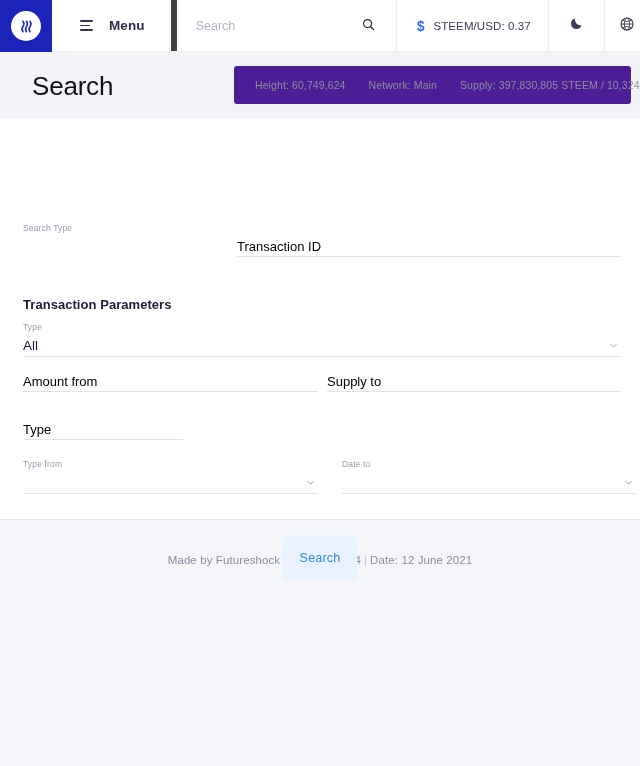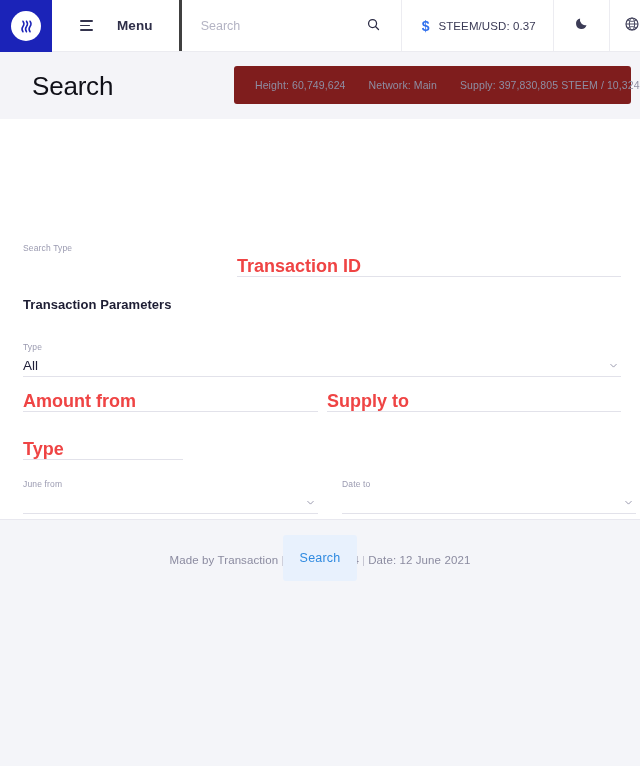--- a/index.html
+++ b/index.html
@@ -43,23 +43,23 @@
     border-radius: 50%;
     background: #ffffff;
     display: flex;
     align-items: center;
     justify-content: center;
   }
 
   .nav-menu {
     display: flex;
     align-items: center;
-    gap: 24px;
+    gap: 16px;
     padding: 0 26px 0 28px;
-    border-right: 3px solid #404040;
+    border-right: 6px solid #404040;
   }
   .hamburger {
     display: flex;
     flex-direction: column;
     gap: 3px;
     width: 13px;
   }
   .hamburger span {
     display: block;
     height: 1.6px;
@@ -147,21 +147,21 @@
     font-weight: 400;
     letter-spacing: -.2px;
     line-height: 1;
   }
   .stats-pill {
     position: absolute;
     left: 234px;
     right: 9px;
     top: 14px;
     height: 38px;
-    background: #7f1d1d;
+    background: #4c1d95;
     border-radius: 3px;
     display: flex;
     align-items: center;
     gap: 23px;
     padding: 0 21px;
   }
   .stat {
     font-size: 10.5px;
     color: #8e8ea3;
     white-space: nowrap;
@@ -172,21 +172,20 @@
   .content {
     background: #ffffff;
     padding: 0 9px;
     height: 400px;
     position: relative;
   }
 
   .field {
     position: relative;
     padding-bottom: 0;
-    margin-top: 20px;
   }
 
   .field-label {
     font-size: 8.5px;
     color: #9a9ab0;
     letter-spacing: .15px;
     line-height: 1;
     margin-bottom: 4px;
     display: block;
   }
@@ -198,24 +197,23 @@
     display: flex;
     align-items: center;
   }
 
   .ctl-value {
     font-size: 13.5px;
     color: #20203a;
     line-height: 1;
   }
   .ctl-placeholder {
-    font-size: 18px;
-    color: #ef4444;
+    font-size: 13px;
+    color: #000000;
     line-height: 1;
-    font-weight: bold;
   }
 
   .chev {
     position: absolute;
     right: 2px;
     top: 50%;
     transform: translateY(-50%);
     pointer-events: none;
   }
 
@@ -394,21 +392,21 @@
       </div>
     </div>
 
     <div class="field type-free">
       <div class="underline-ctl">
         <span class="ctl-placeholder">Type</span>
       </div>
     </div>
 
     <div class="field date-from">
-      <span class="field-label">June from</span>
+      <span class="field-label">Type from</span>
       <div class="underline-ctl">
         <span class="ctl-value"></span>
         <span class="chev">
           <svg width="11" height="11" viewBox="0 0 24 24" aria-hidden="true">
             <path d="M6 9.5l6 6 6-6" stroke="#8d8da4" stroke-width="1.9" fill="none" stroke-linecap="round" stroke-linejoin="round"></path>
           </svg>
         </span>
       </div>
     </div>
 
@@ -426,17 +424,17 @@
 
     <div class="submit-wrap">
       <button class="submit-btn">Search</button>
     </div>
   </div>
 
   <div class="divider"></div>
 
   <div class="footer">
     <div class="footer-text">
-      <span>Made by Transaction</span><span class="footer-sep">|</span><span>Version: 0.0.4</span><span class="footer-sep">|</span><span>Date: 12 June 2021</span>
+      <span>Made by Futureshock</span><span class="footer-sep">|</span><span>Version: 0.0.4</span><span class="footer-sep">|</span><span>Date: 12 June 2021</span>
     </div>
   </div>
 
 </div>
 
 </body></html>

